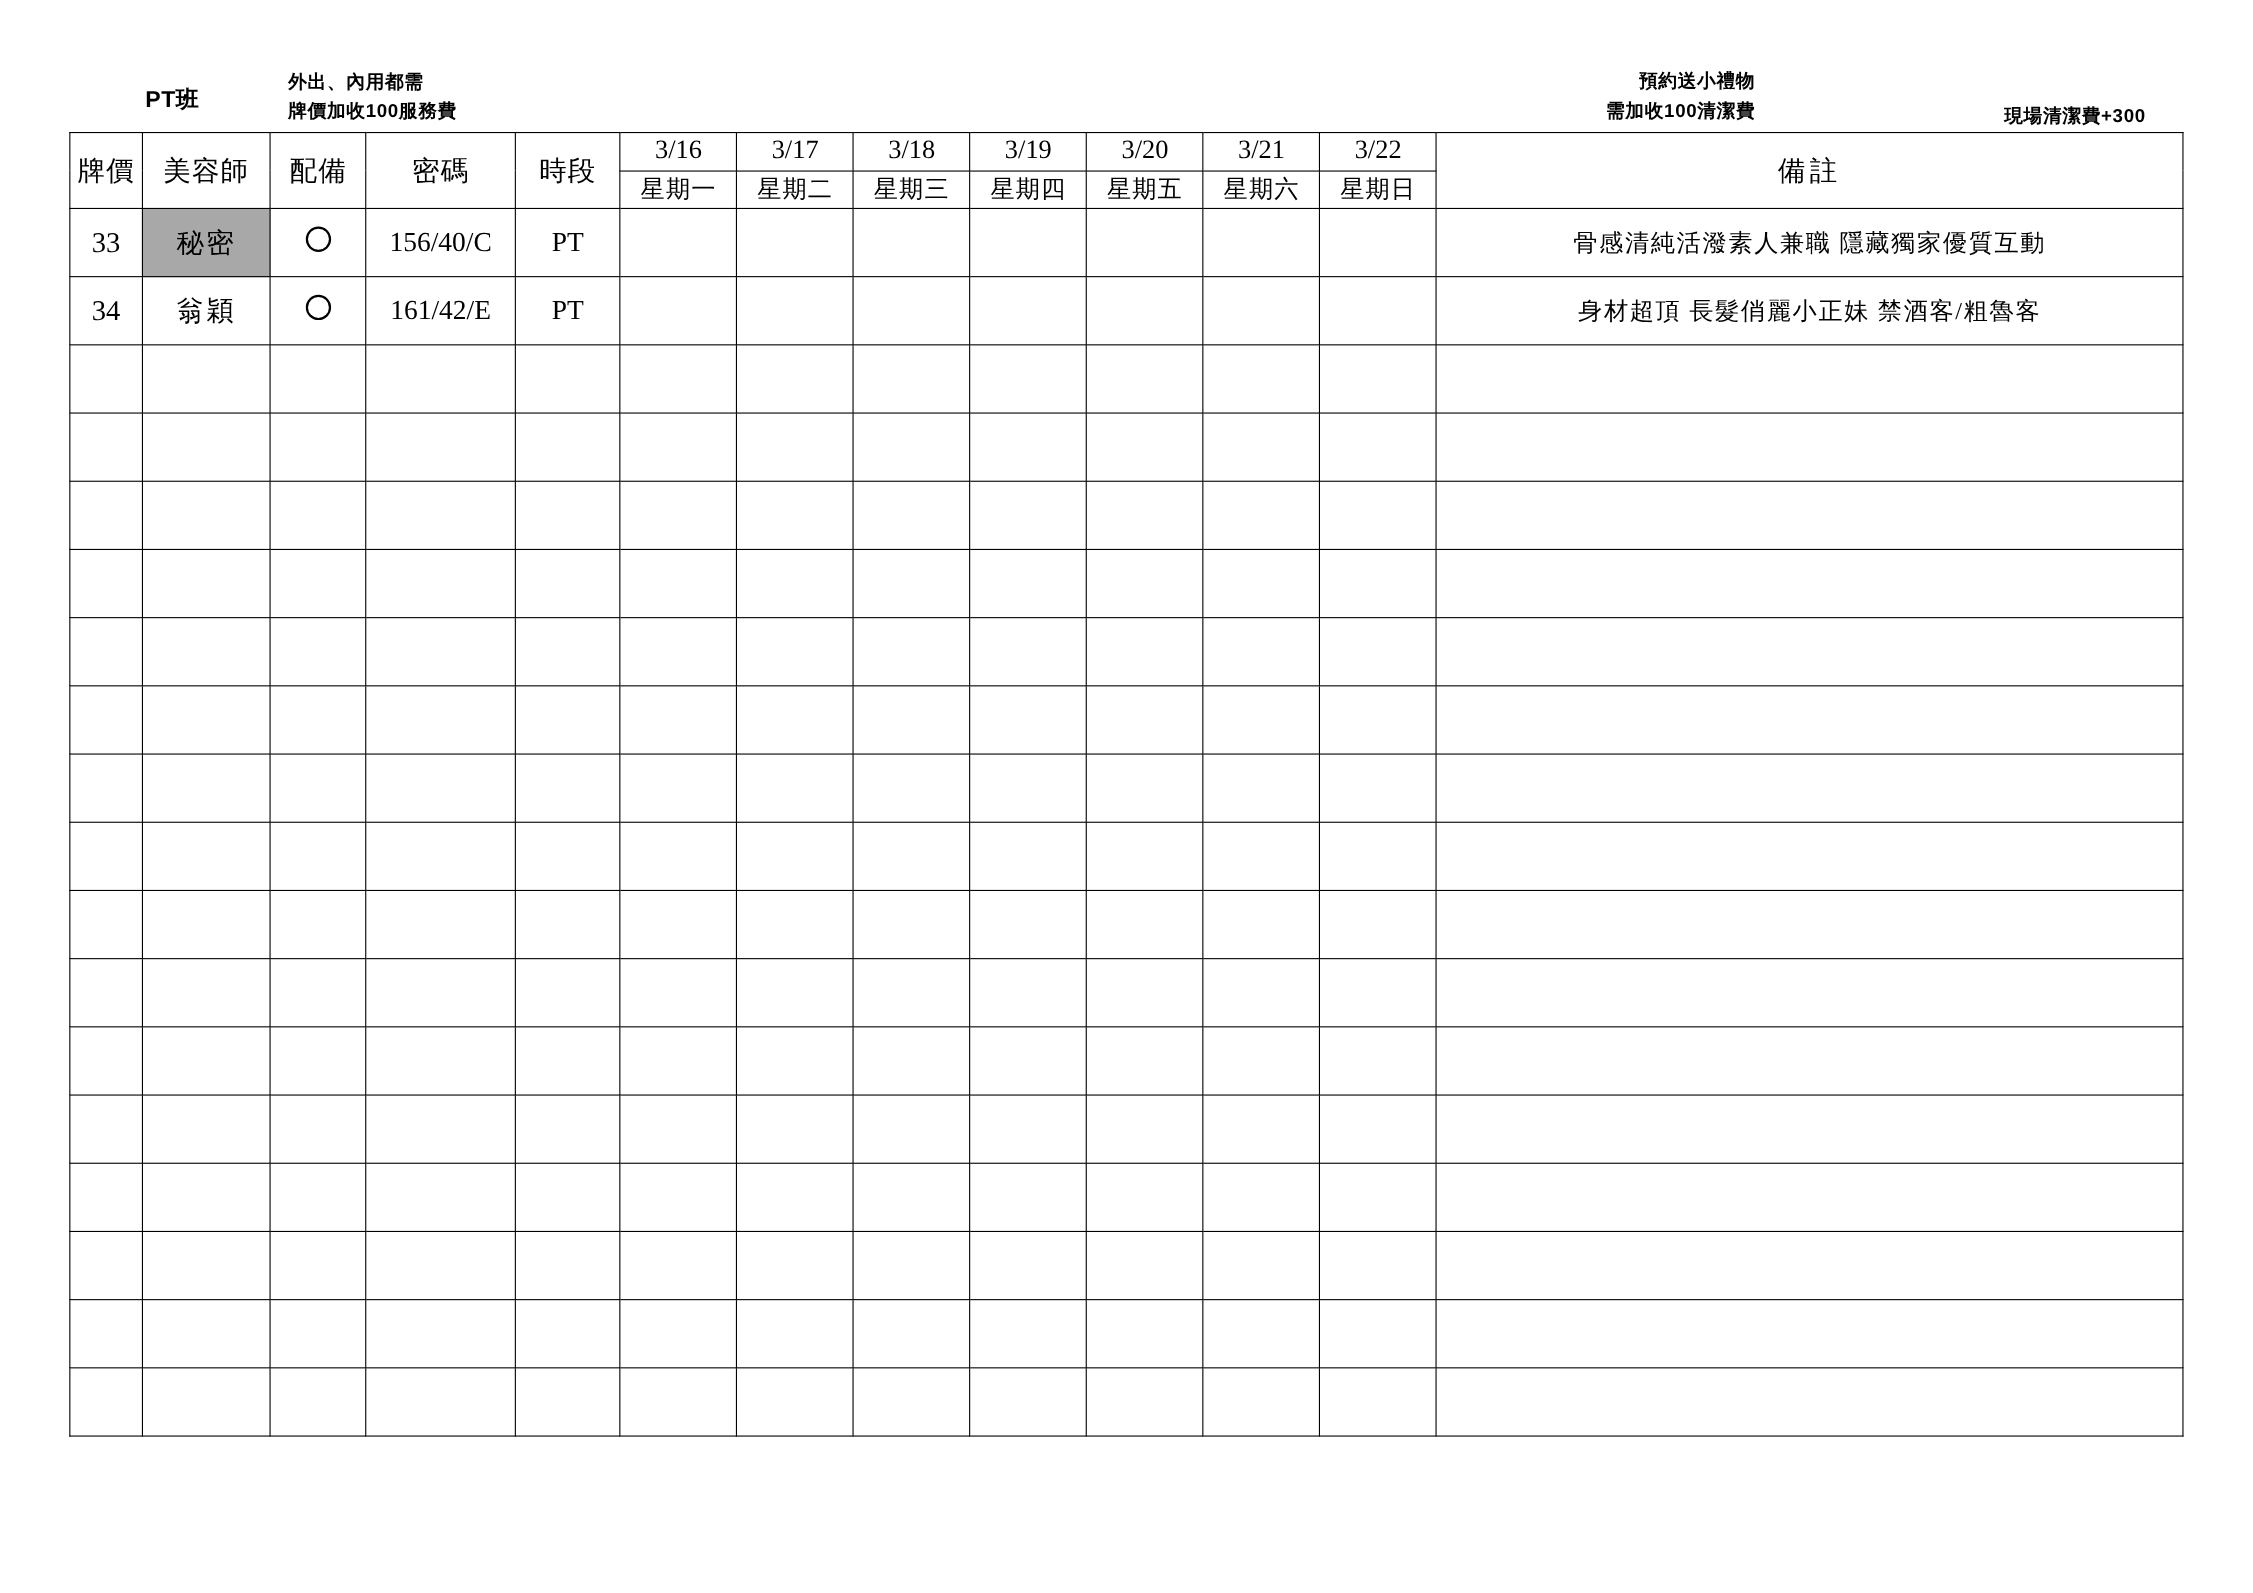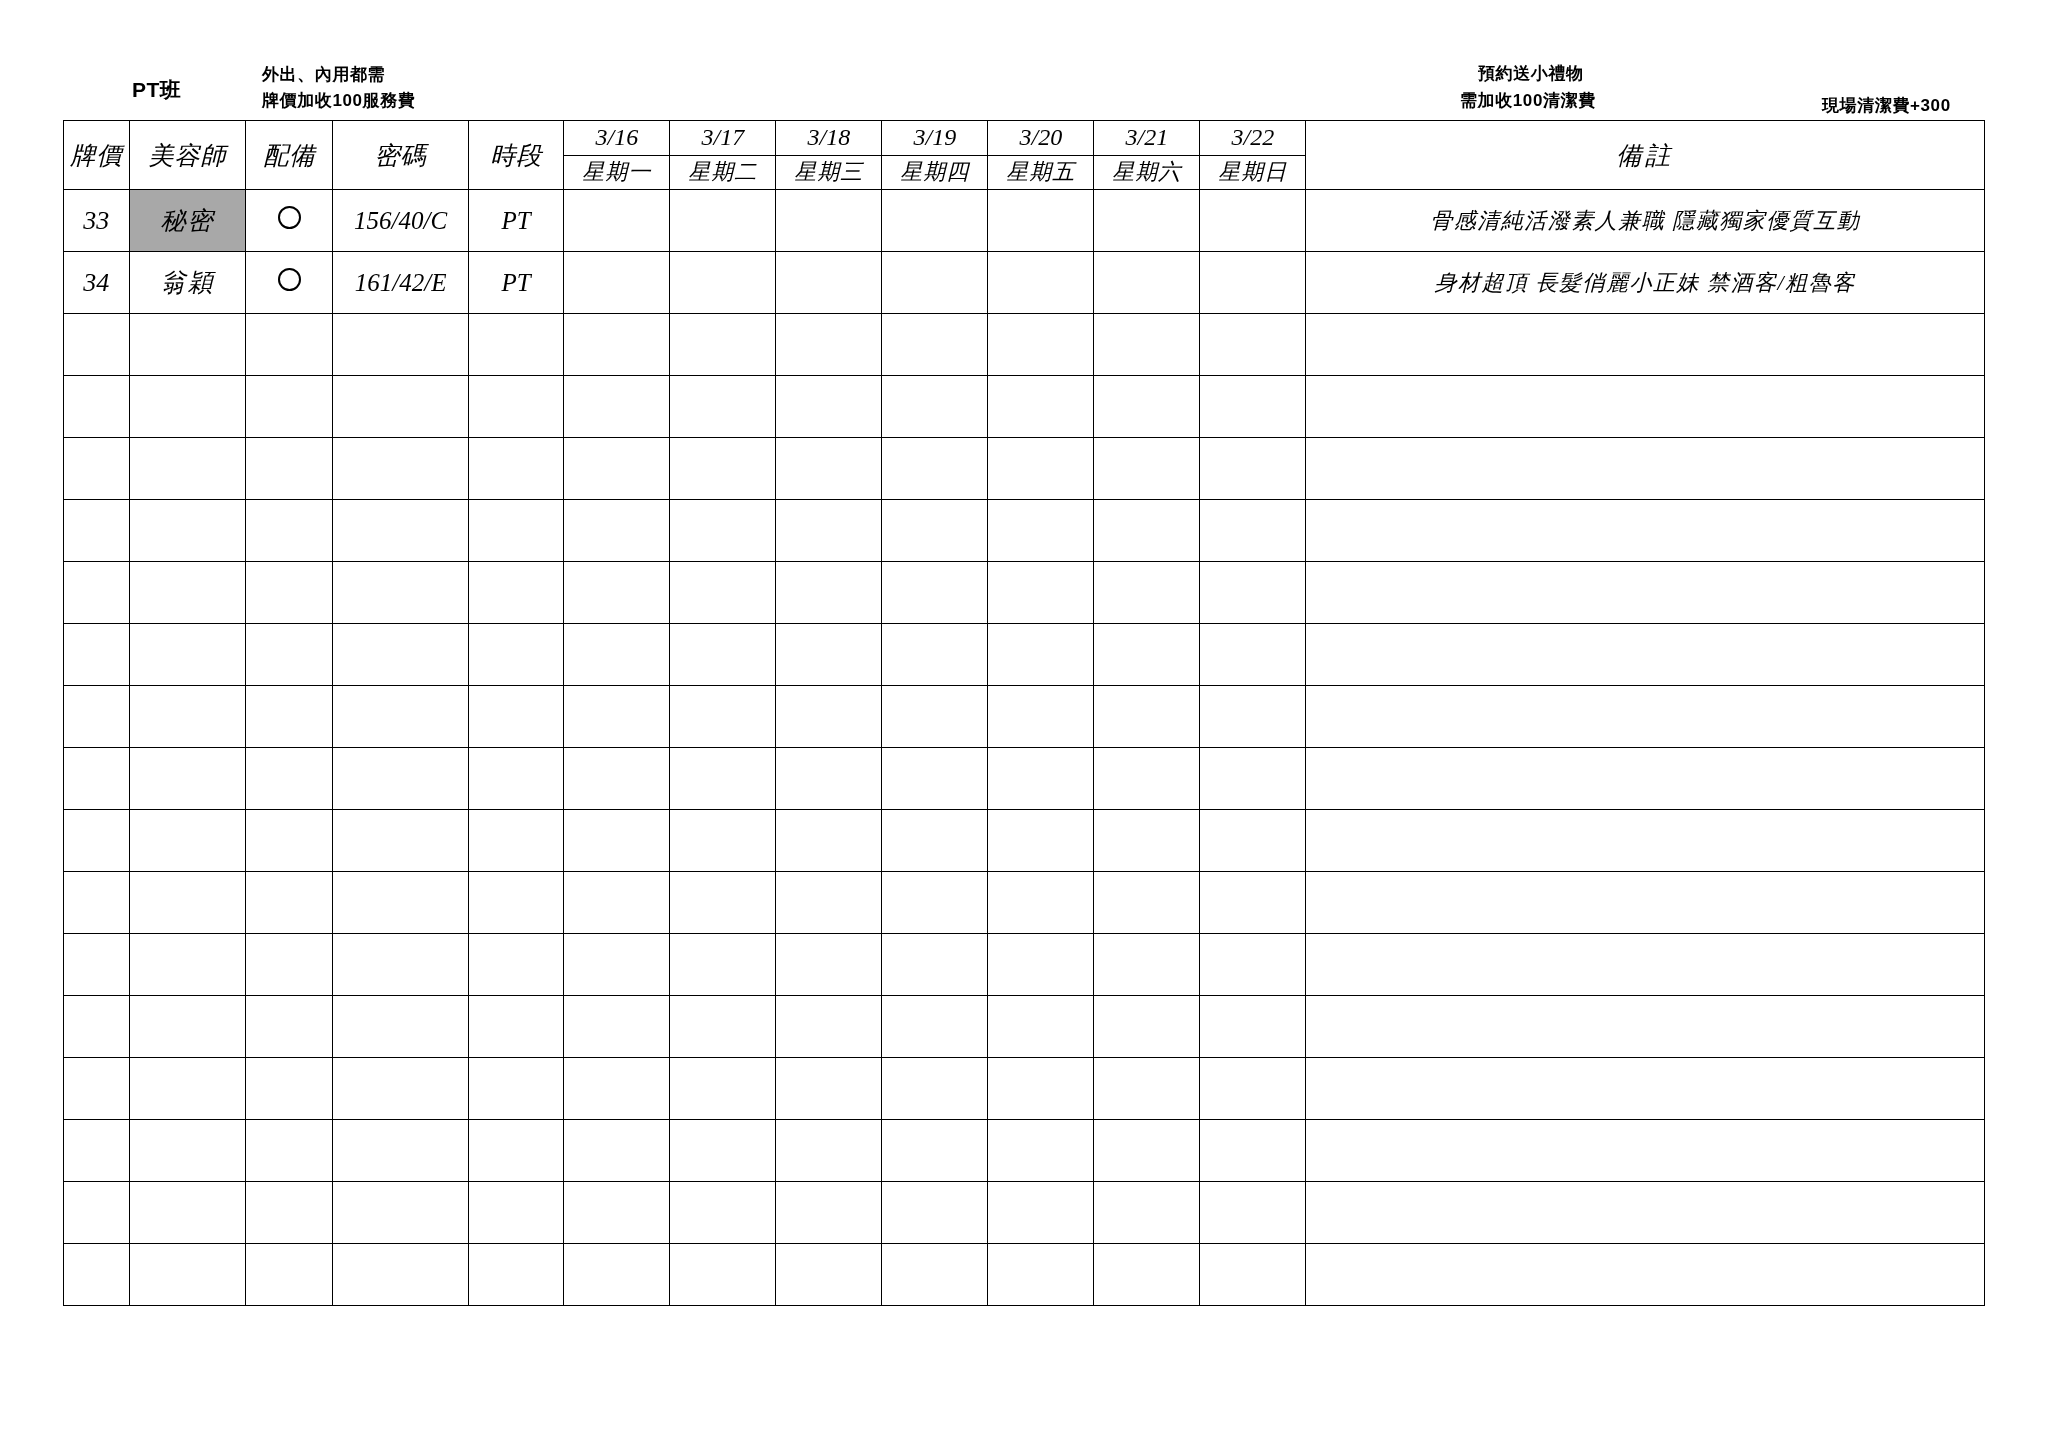--- a/index.html
+++ b/index.html
@@ -65,39 +65,38 @@
     position: absolute;
     left: 1460px;
     top: 60px;
     font-family: "Liberation Sans", sans-serif;
     font-size: 17px;
     font-weight: 700;
     line-height: 1.6;
     letter-spacing: 0.6px;
   }
   .hdr-note-right div:nth-child(1) {
-    margin-left: 18px;
+    margin-left: 30px;
   }
   .hdr-right-label {
     position: absolute;
     left: 1822px;
     top: 94px;
     font-family: "Liberation Sans", sans-serif;
     font-size: 17px;
     font-weight: 700;
     letter-spacing: 0.6px;
   }
 
   
   table.sheet {
     border-collapse: collapse;
     margin: 0 auto;
     width: 1922px;
     table-layout: fixed;
-    font-style: italic;
   }
   table.sheet td, table.sheet th {
     border: 1px solid #000000;
     padding: 0;
     text-align: center;
     vertical-align: middle;
     font-weight: normal;
   }
   .c-price   { width: 62px; }
   .c-name    { width: 110px; }

